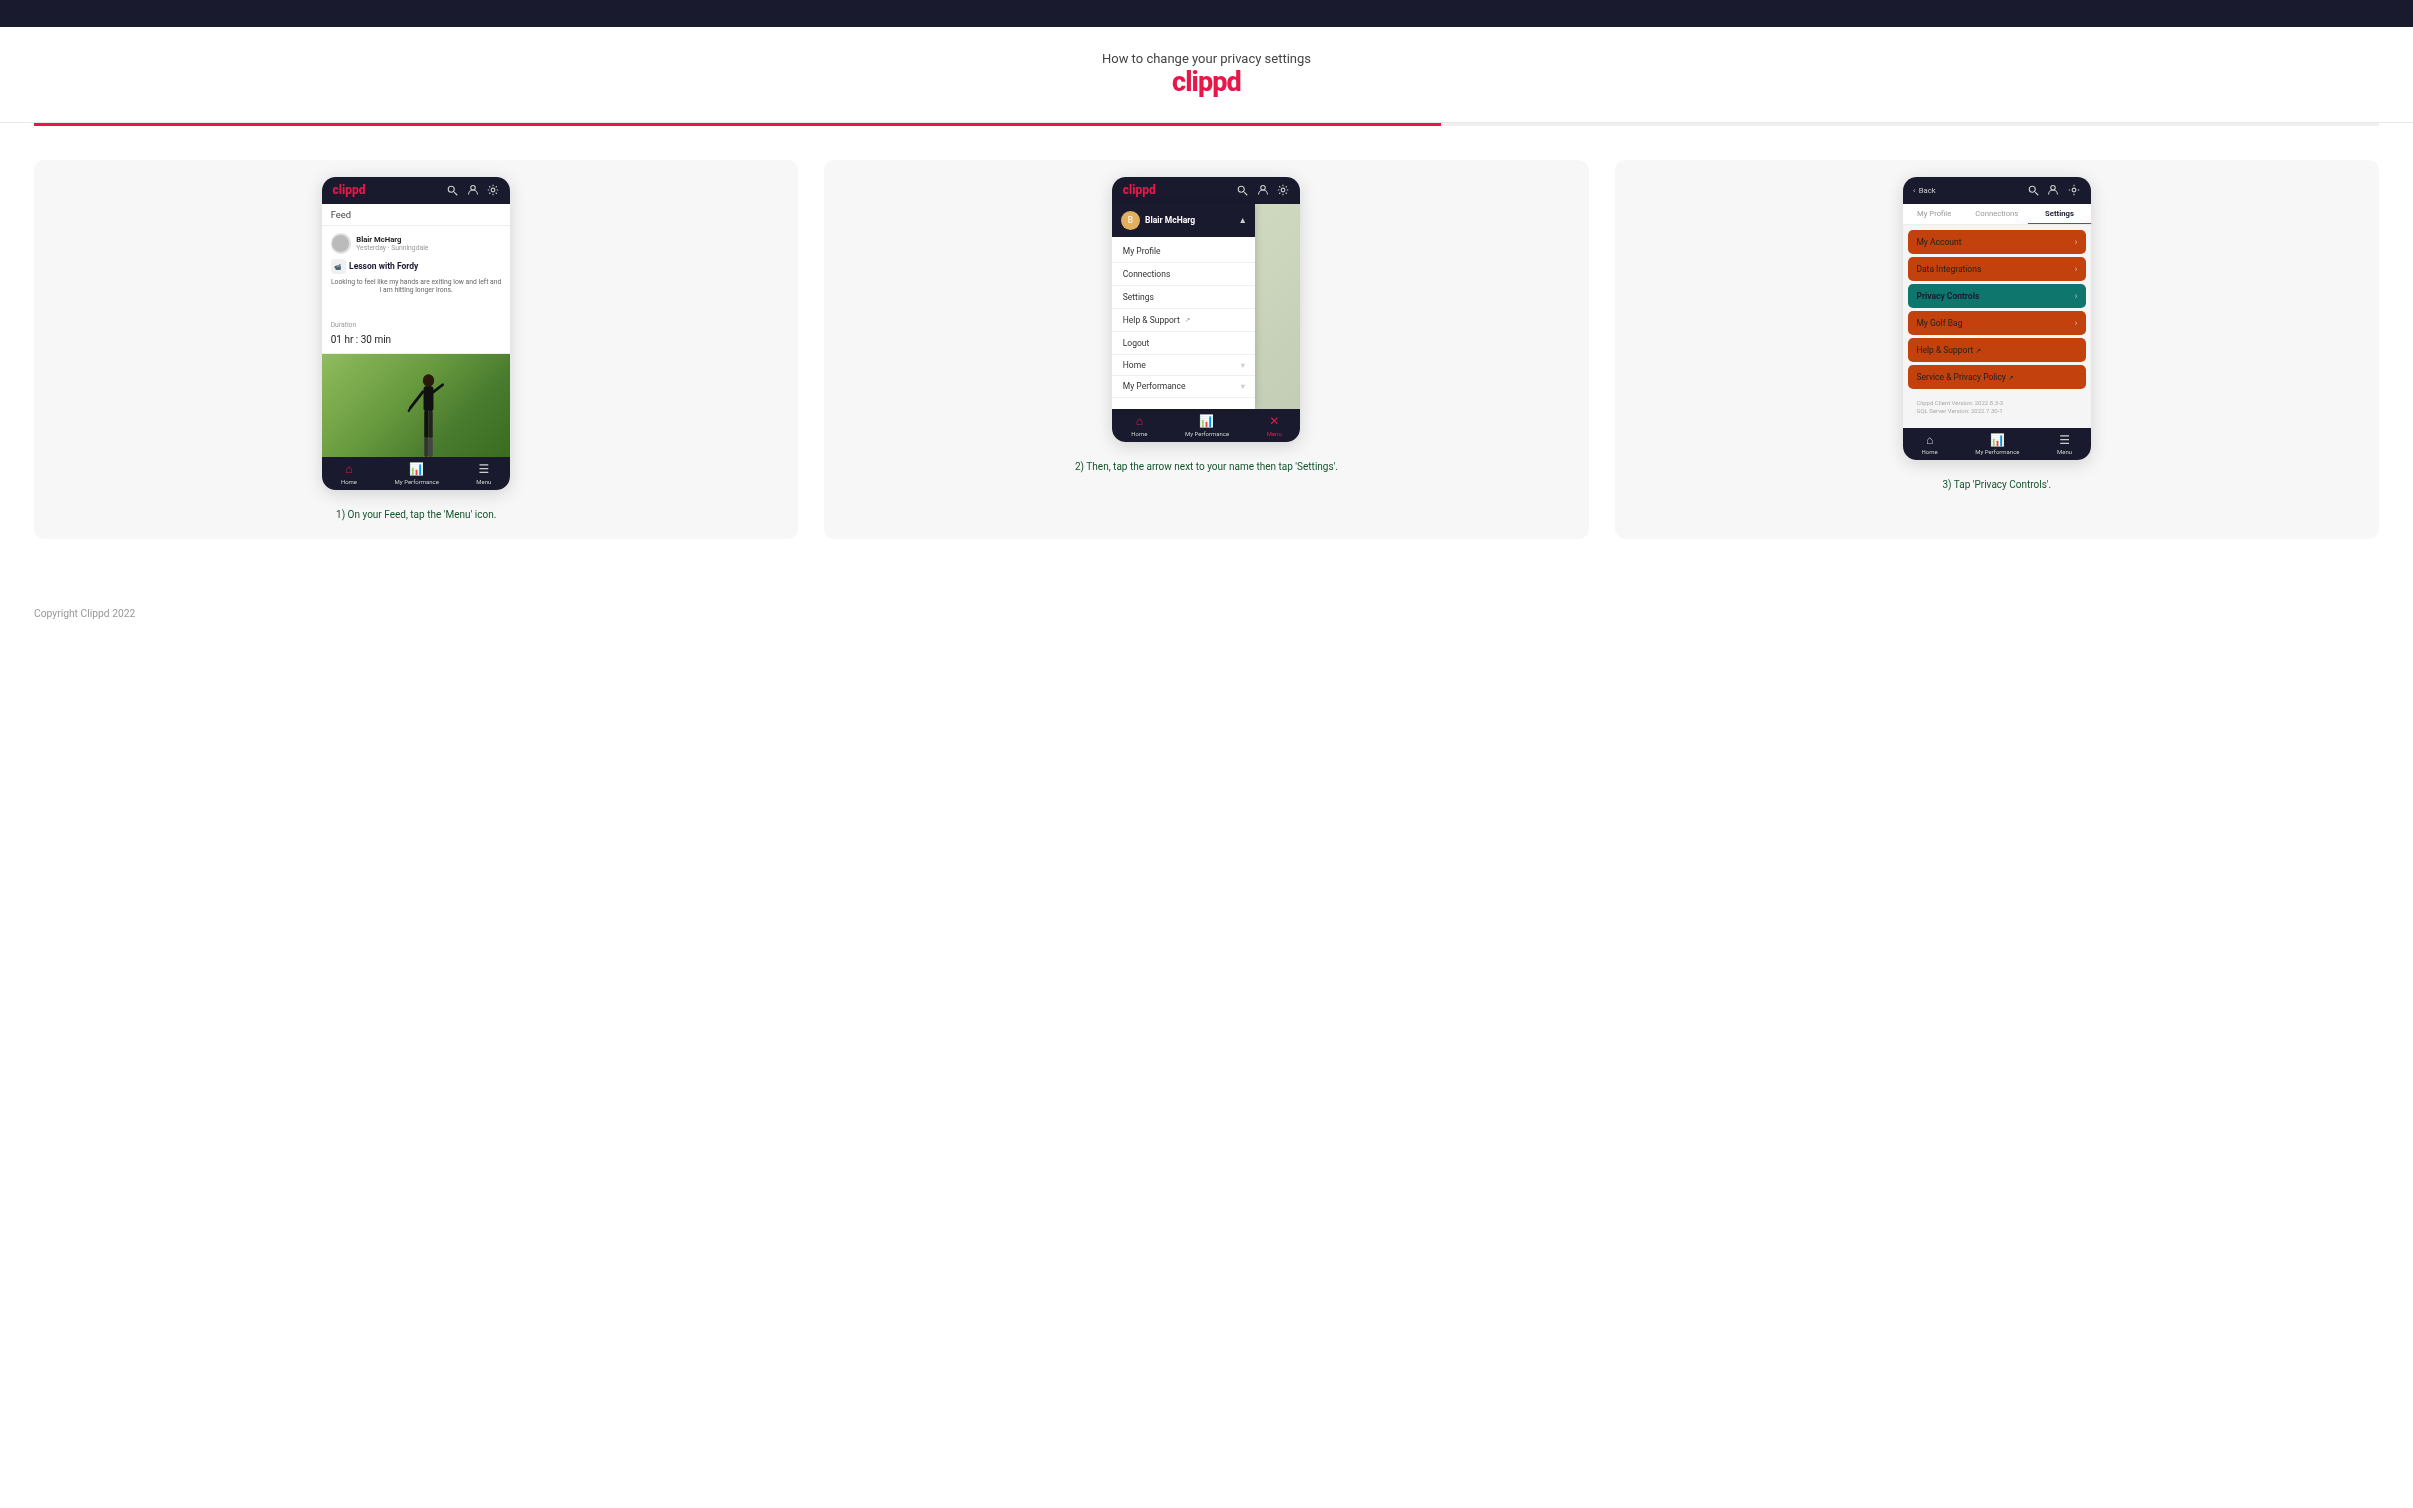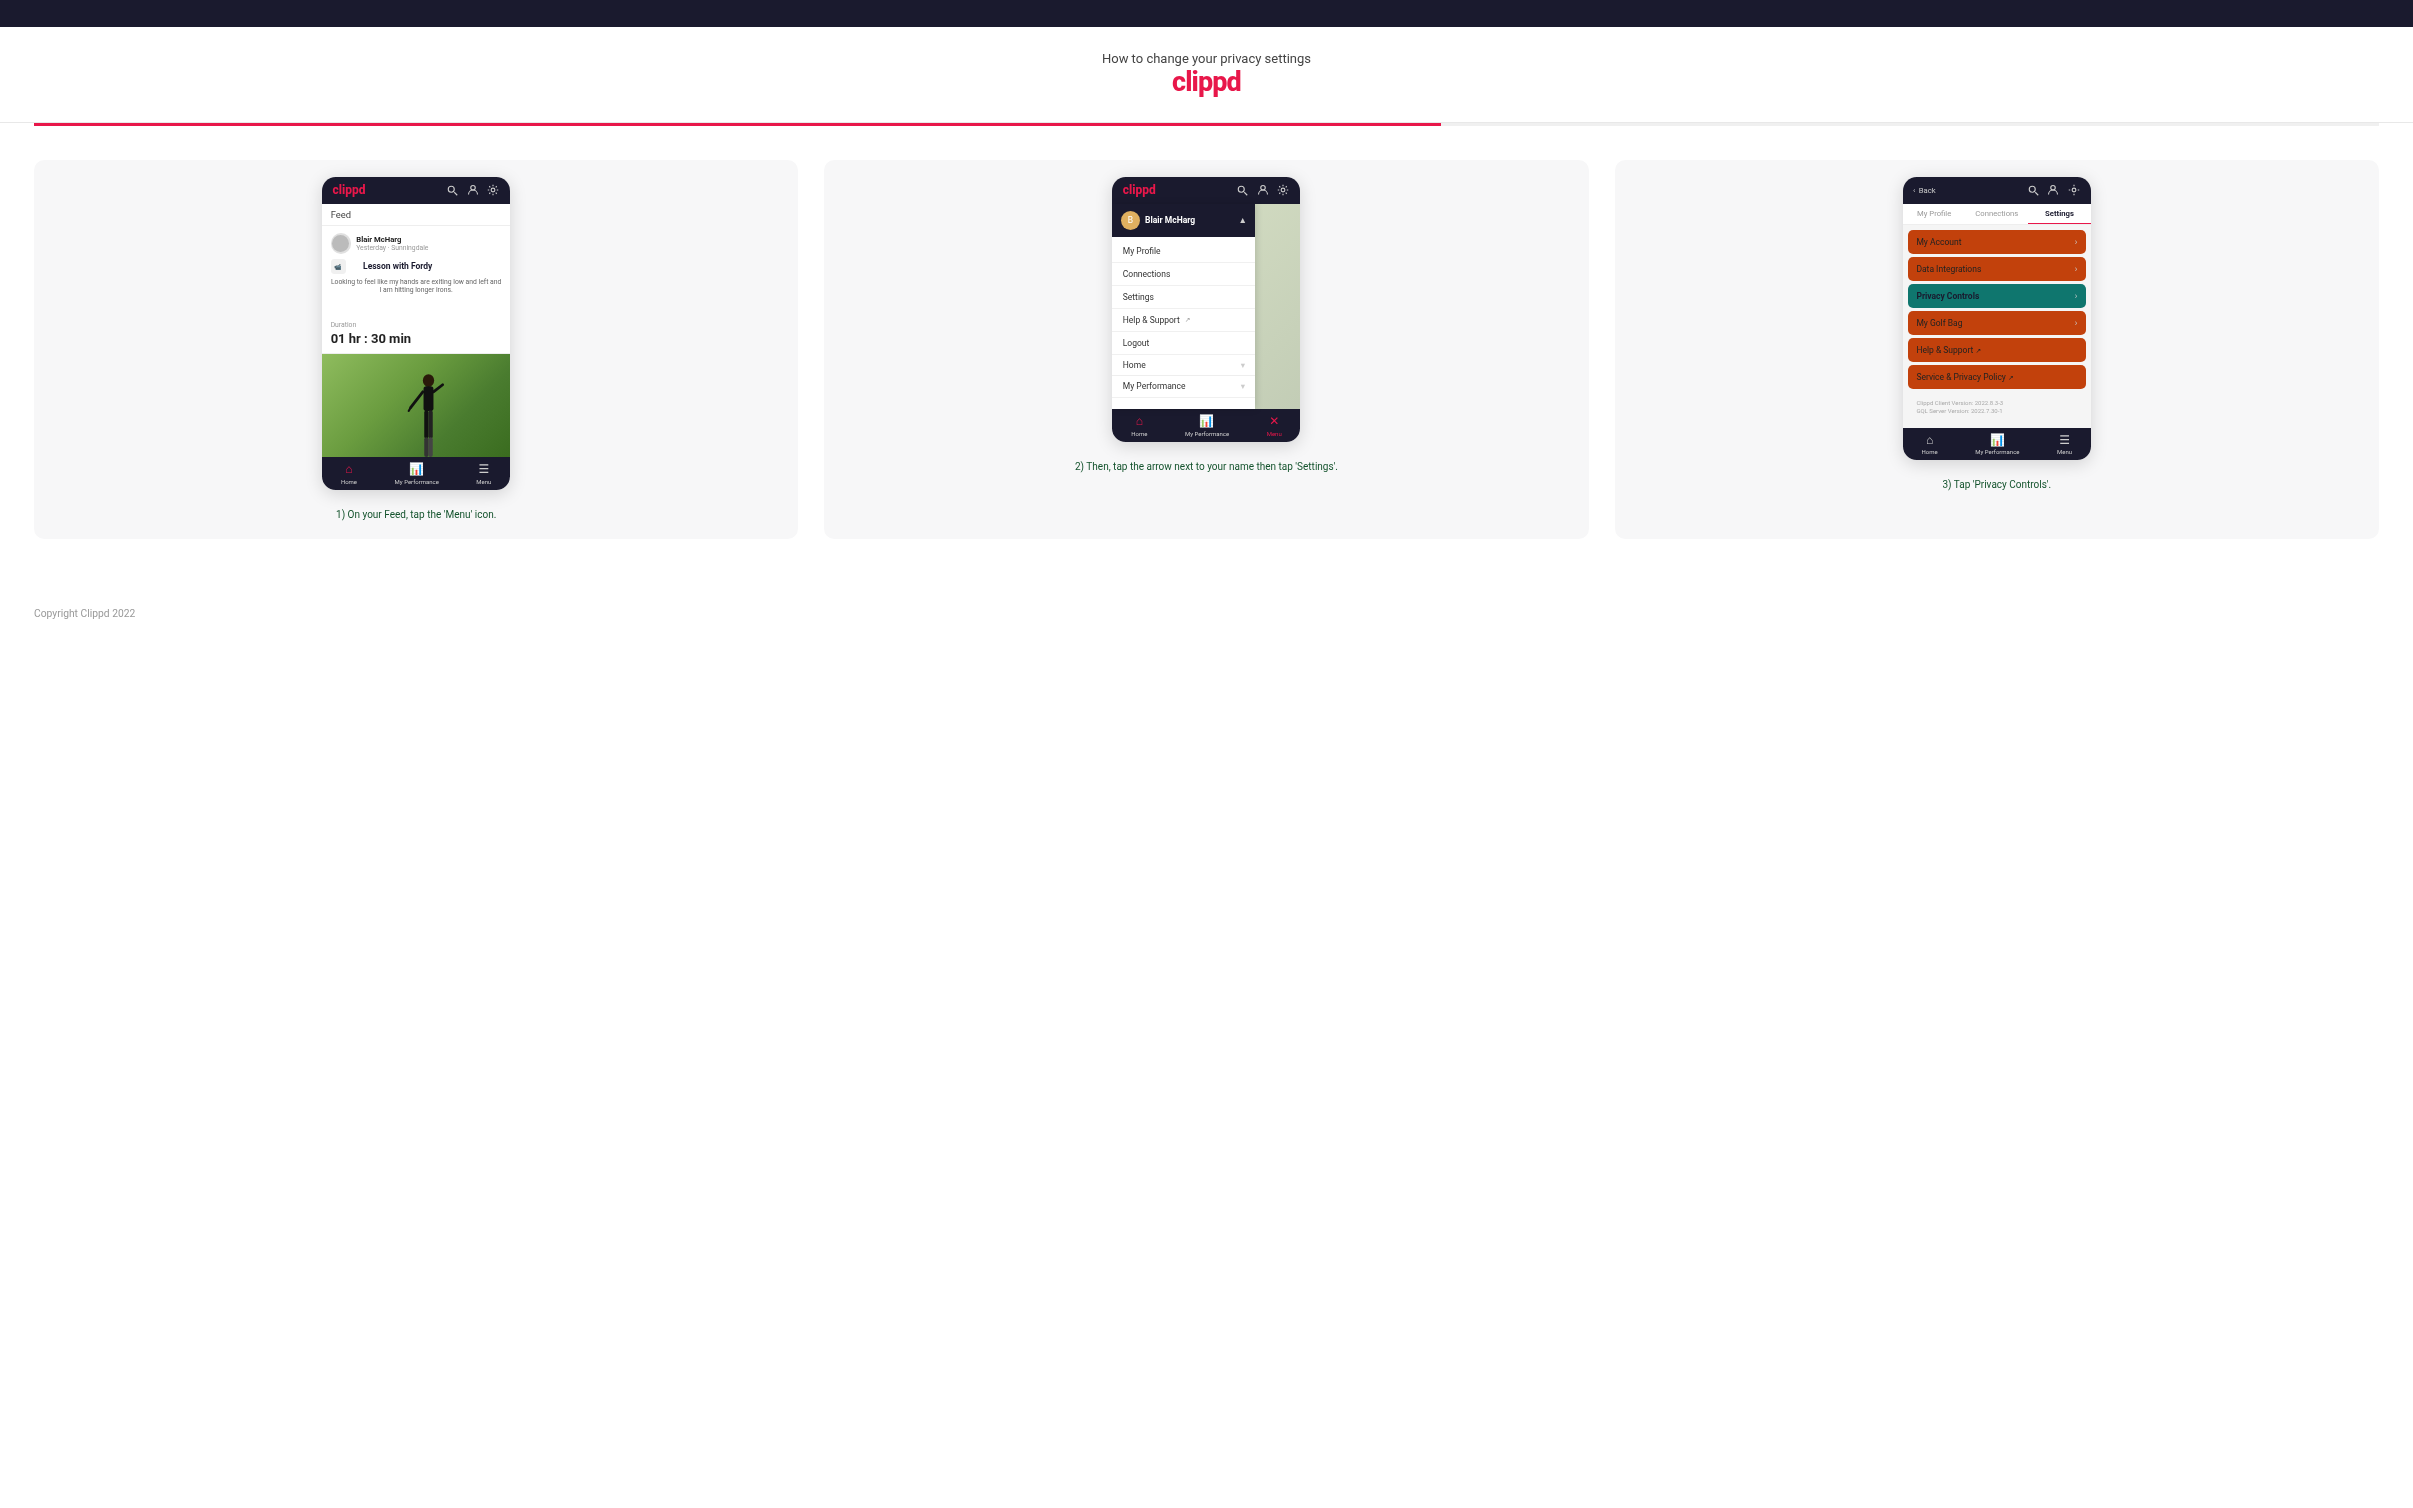--- a/index.html
+++ b/index.html
@@ -186,21 +186,21 @@
     }
 
     .post-meta {
       font-size: 6.8px;
       color: #999;
     }
 
     .post-lesson-row {
       display: flex;
       align-items: center;
-      gap: 17px;
+      gap: 3px;
       margin-bottom: 3.4px;
     }
 
     .post-lesson-icon {
       width: 15.4px;
       height: 15.4px;
       background: #f0f0f0;
       border-radius: 3.4px;
       display: flex;
       align-items: center;
@@ -222,23 +222,23 @@
       line-height: 1.3;
       text-align: center;
     }
 
     .post-duration {
       font-size: 6.8px;
       color: #999;
     }
 
     .post-duration-val {
-      font-size: 13px;
+      font-size: 10px;
       color: #222;
-      font-weight: 700;
+      font-weight: 400;
     }
 
     .phone1-image {
       width: 100%;
       height: 103px;
       background: linear-gradient(135deg, #8fbc5e 0%, #6a9c3f 40%, #4a7c2f 70%, #3a6c1f 100%);
       position: relative;
       overflow: hidden;
       display: flex;
       align-items: center;

